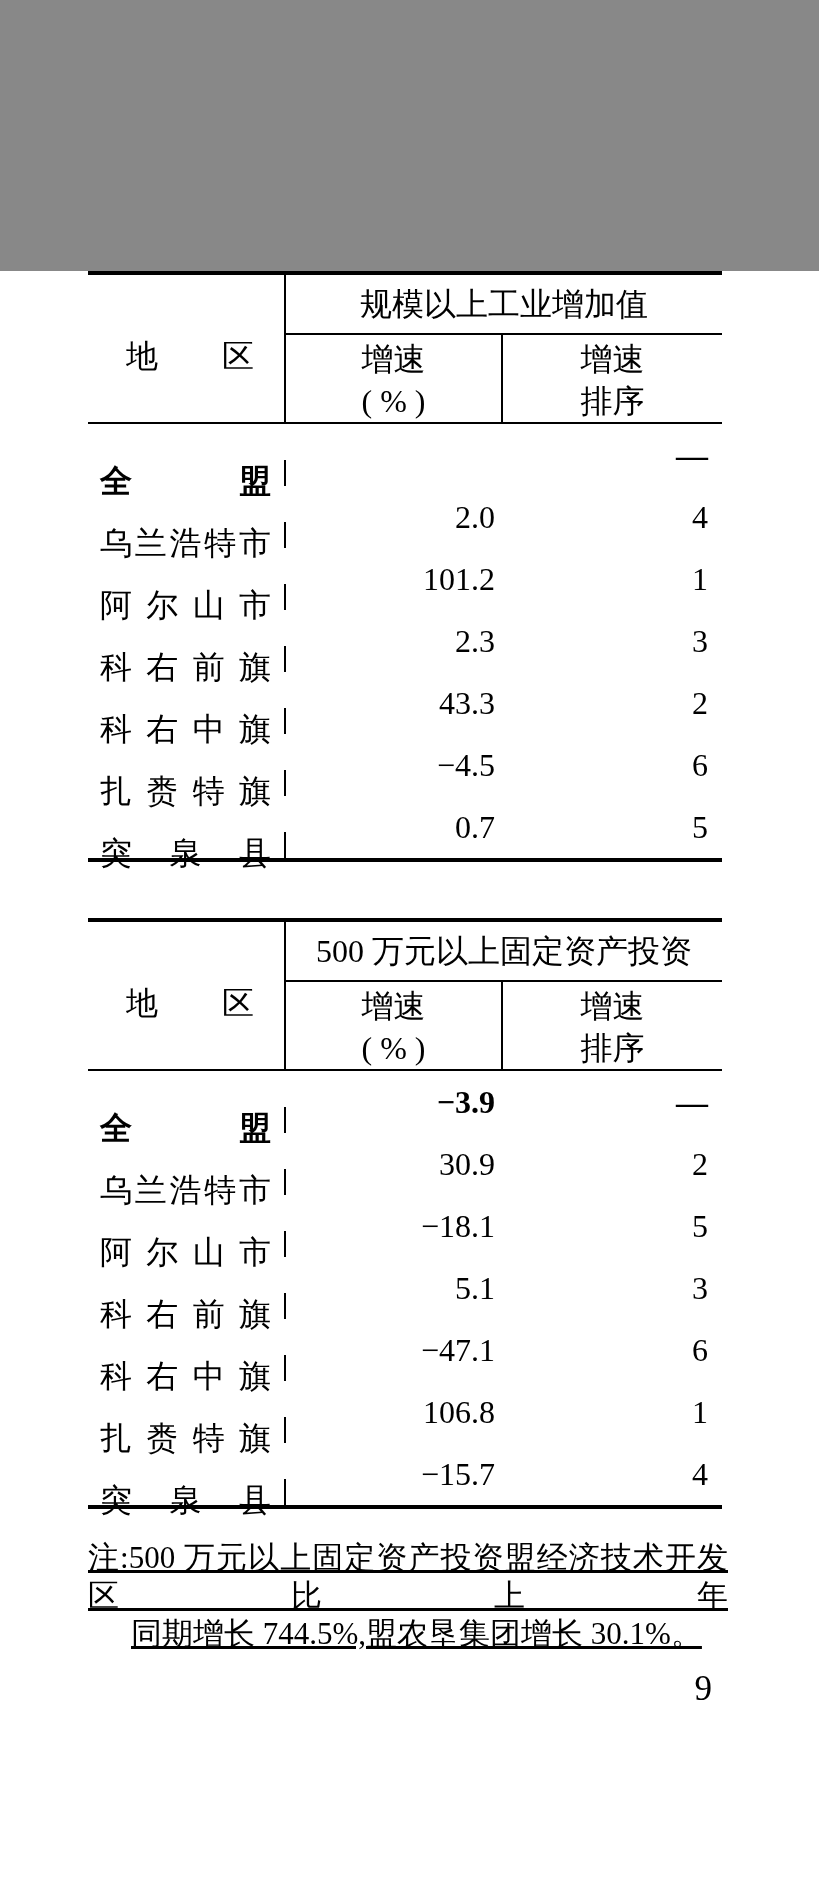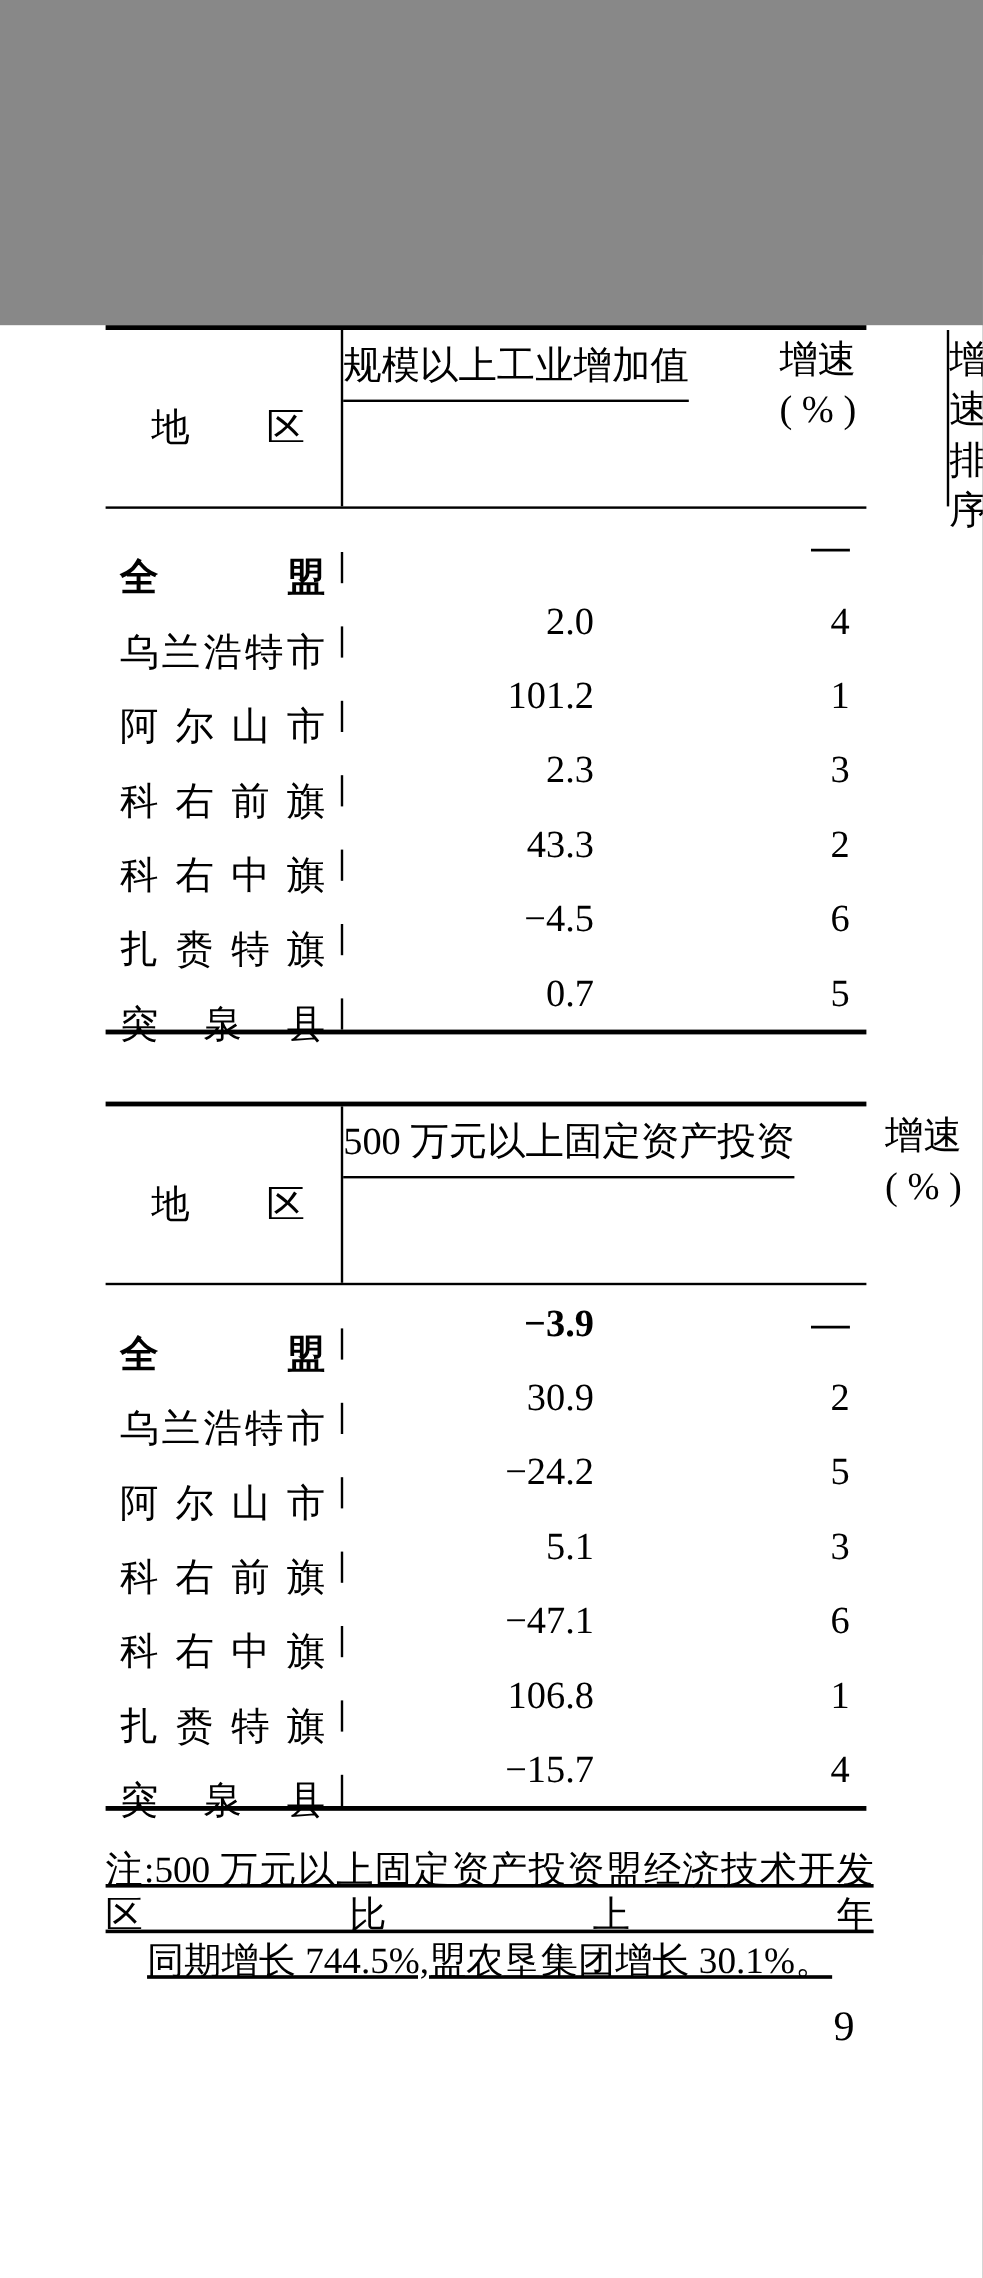--- a/index.html
+++ b/index.html
@@ -23,21 +23,21 @@
   .tbl-1 { margin-top:271px; }
   .tbl-2 { margin-top:56px; }
 
   .thead { display:flex; height:149px; border-bottom:2px solid #000; }
   .th-region {
     width:198px;
     border-right:2px solid #000;
     display:flex; align-items:center;
   }
   .th-region .jspan { display:block; width:100%; padding:0 30px 0 38px;margin-top:16px; }
-  .th-right { width:436px; display:flex; flex-direction:row; }
+  .th-right { width:436px; display:flex; flex-direction:column; }
   .th-group {
     height:60px; line-height:58px;
     border-bottom:2px solid #000;
     text-align:center;
     white-space:nowrap;
   }
   .th-sub { flex:1; display:flex; }
   .th-sub-col { text-align:center; padding-top:3px; line-height:42px; }
   .th-sub-growth { width:217px; border-right:2px solid #000; }
   .th-sub-rank { flex:1; }
@@ -61,21 +61,21 @@
   .bold { font-weight:bold; }
 
   .footnote {
     width:640px;
     margin:30px 0 0 88px;
     font-size:31px;
     line-height:38px;
     text-decoration:underline;
   }
   .footnote .fl1 { text-align:justify; text-align-last:justify; }
-  .footnote .fl2 { text-align:center; }
+  .footnote .fl2 { text-align:left;margin-left:43px; }
 
   .pagenum {
     width:634px;
     margin-left:88px;
     margin-top:16px;
     text-align:right;
     padding-right:10px;
     font-size:35px;
   }
 </style>
@@ -185,21 +185,21 @@
       <div class="td-region">
           <span class="jspan">乌兰浩特市</span>
         </div>
       <div class="td-growth">30.9</div>
       <div class="td-rank">2</div>
     </div>
     <div class="trow">
       <div class="td-region">
           <span class="jspan">阿尔山市</span>
         </div>
-      <div class="td-growth">−24.2</div>
+      <div class="td-growth">−18.1</div>
       <div class="td-rank">5</div>
     </div>
     <div class="trow">
       <div class="td-region">
           <span class="jspan">科右前旗</span>
         </div>
       <div class="td-growth">5.1</div>
       <div class="td-rank">3</div>
     </div>
     <div class="trow">

